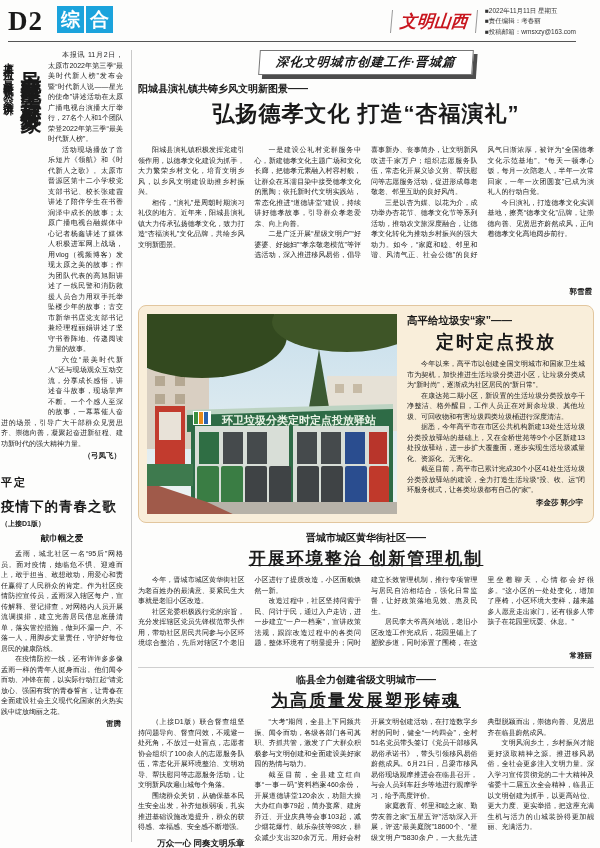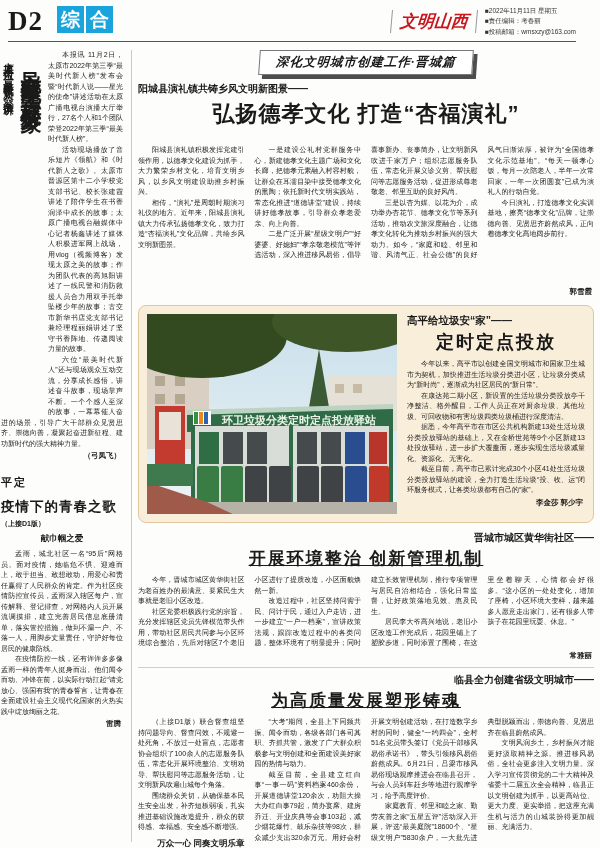--- a/index.html
+++ b/index.html
@@ -49,21 +49,21 @@
   
   .tanbox { margin-top:8px; display:flex; gap:10px; background:#f9eeda; border:1px solid #e2c69e;
     border-radius:8px; padding:8px; height:218px; }
   .photo { flex:0 0 250px; overflow:hidden; }
   .gaop { flex:1; overflow:hidden; }
   .kickerB { font-size:10.5px; font-weight:bold; margin-bottom:2px; }
   .headB { font-size:18px; font-weight:bold; letter-spacing:2px; text-align:center; margin-bottom:5px; }
   .gaop p { font-size:7px; line-height:1.5; text-align:justify; text-indent:2em; color:#222; }
   
   .artC { margin-top:8px; }
-  .kickerC { font-size:10px; font-weight:bold; text-align:right; }
+  .kickerC { font-size:10px; font-weight:bold; text-align:center; }
   .headC { font-size:17px; font-weight:bold; letter-spacing:2px; text-align:center; margin:2px 0 5px;text-decoration:underline; }
   .bodyC { height:74px; }
   .sep { border-top:1px solid #cfcfcf; margin:6px 0 5px; }
   .bodyD { height:158px; }
   .bodyD .subhead { margin:5px 0;text-align:right; }
 </style>
 </head>
 <body>
 
 <div class="header">

